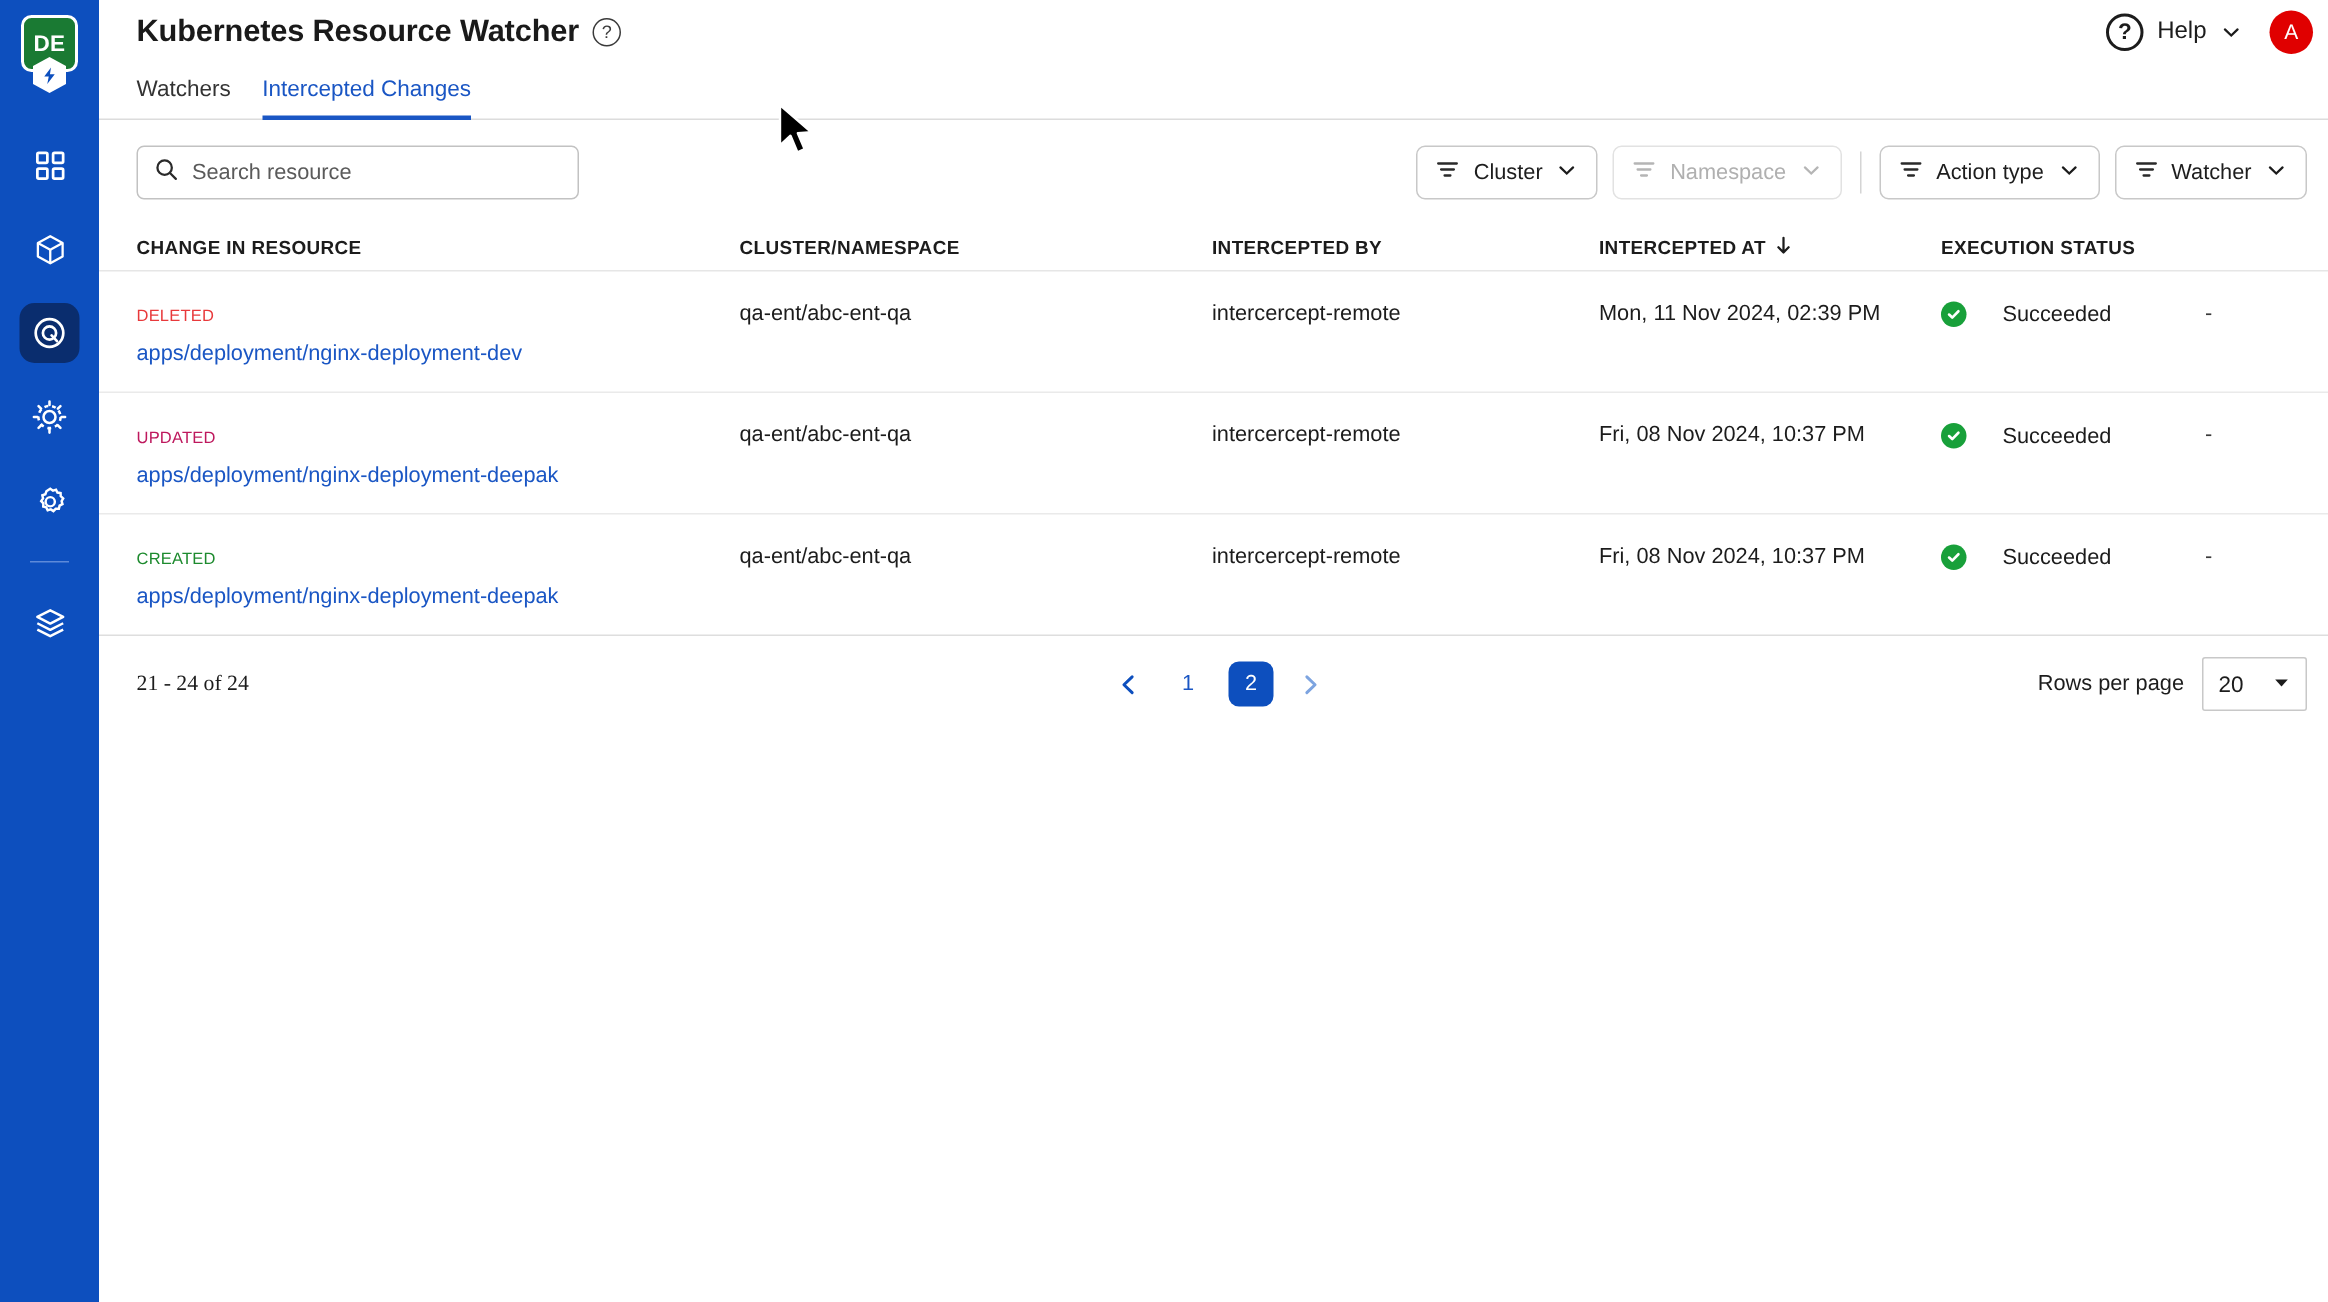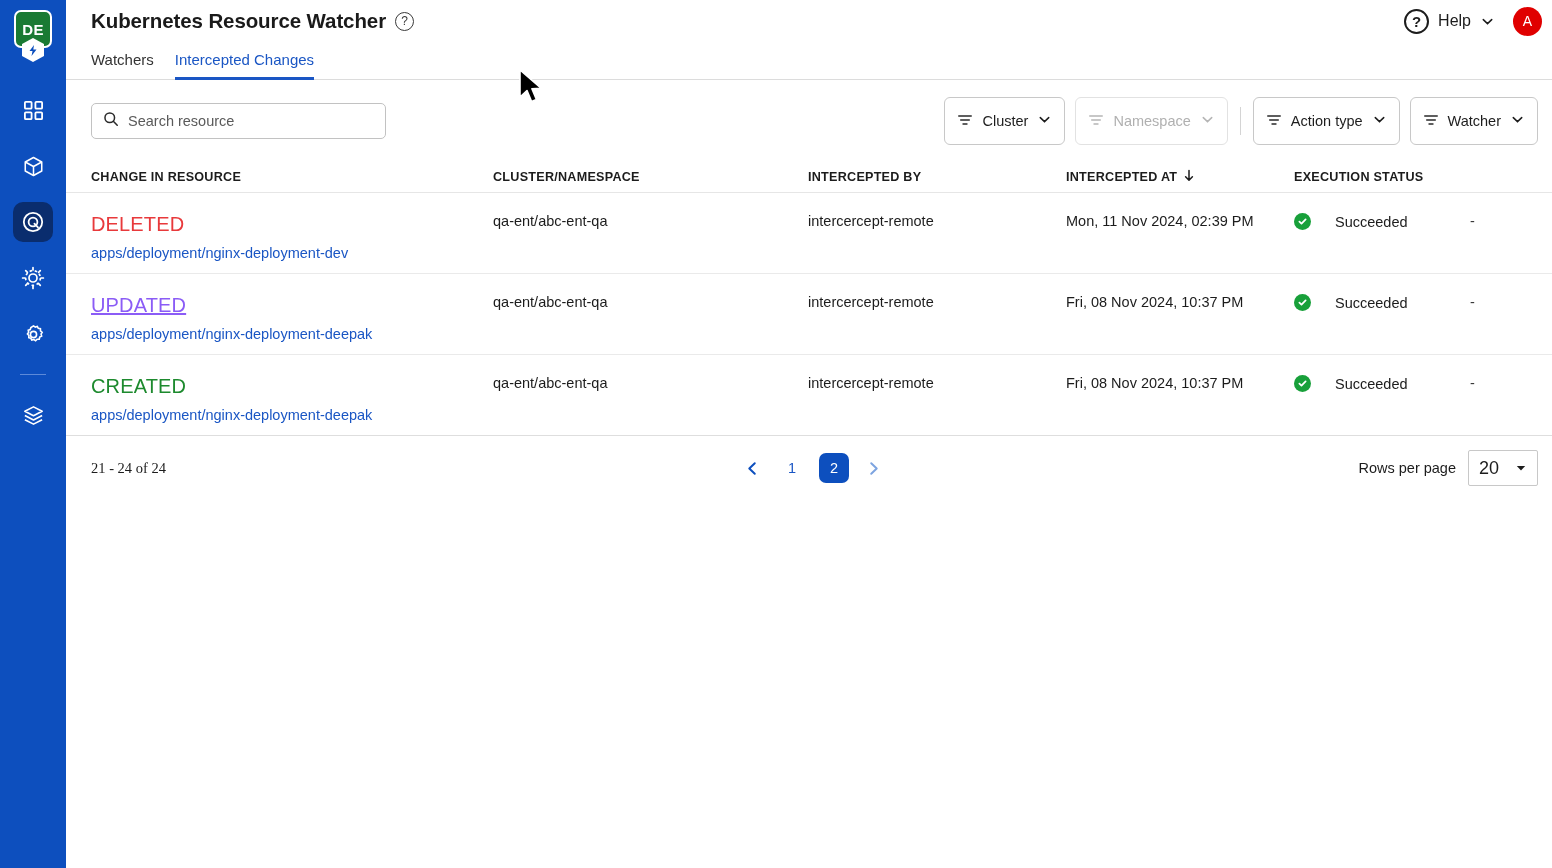--- a/index.html
+++ b/index.html
@@ -115,21 +115,21 @@
   }
   .search-box input {
     border: none; outline: none; font-size: 14.5px;
     color: #333; width: 100%; font-family: inherit;
     background: transparent;
   }
   .search-box input::placeholder { color: #5a5a5a; }
 
   .filters { margin-left: auto; display: flex; align-items: center; gap: 10px; }
   .filt {
-    height: 48px; border: 1px solid #c8c8c8; border-radius: 6px;
+    height: 36px; border: 1px solid #c8c8c8; border-radius: 6px;
     background: #fff; display: flex; align-items: center; gap: 9px;
     padding: 0 12px; font-size: 14.5px; color: #1d1d1d; cursor: pointer;
     white-space: nowrap;
     justify-content: flex-end;
   }
   .filt.disabled { color: #b0b0b0; border-color: #e2e2e2; cursor: default; }
   .filt.disabled svg { stroke: #b5b5b5; }
   .vsep { width: 1px; height: 28px; background: #d4d4d4; margin: 0 2px; }
 
   
@@ -148,23 +148,23 @@
   .c5 { width: 176px; }
   .c6 { width: 90px; }
 
   .row {
     display: flex; padding: 0 0 0 25px; min-height: 81px;
     border-bottom: 1px solid #eaeaea; align-items: flex-start;
     padding-top: 18px;
   }
   .row:last-child { border-bottom: 1px solid #dedede; }
   .cellpad { padding-top: 2px; }
-  .act { font-size: 20px; letter-spacing: .15px; }
+  .act { font-size: 11px; letter-spacing: .15px; }
   .act.deleted { color: #e8393b; }
-  .act.updated { color: #8b5cf6; text-decoration: underline; }
+  .act.updated { color: #be185d; }
   .act.created { color: #1d8a2e; }
   .res-link {
     display: block; margin-top: 9px; font-size: 14.5px;
     color: #1a56c4; cursor: pointer;
   }
   .cell-txt { font-size: 14.5px; color: #1c1c1c; }
   .status { display: flex; align-items: center; gap: 24px; }
   .check {
     width: 17px; height: 17px; border-radius: 50%; background: #18a03a;
     display: flex; align-items: center; justify-content: center;
@@ -187,21 +187,21 @@
     min-width: 30px; height: 30px; border-radius: 7px;
     display: flex; align-items: center; justify-content: center;
     font-size: 14.5px; color: #1a56c4; cursor: pointer; padding: 0 6px;
   }
   .pg-num.active { background: #0d4fbe; color: #fff; }
   .pg-right { margin-left: auto; display: flex; align-items: center; gap: 12px; }
   .rpp-label { font-size: 14.5px; color: #1c1c1c; }
   .rpp-box {
     width: 70px; height: 36px; border: 1px solid #c8c8c8; border-radius: 2px;
     display: flex; align-items: center; justify-content: space-between;
-    padding: 0 10px; font-size: 18px; color: #1c1c1c; cursor: pointer;
+    padding: 0 10px; font-size: 15px; color: #1c1c1c; cursor: pointer;
   }
 
   
   .cursor { position: absolute; left: 452px; top: 68px; pointer-events: none; }
 </style>
 </head>
 <body>
 
 <div id="app">
 

